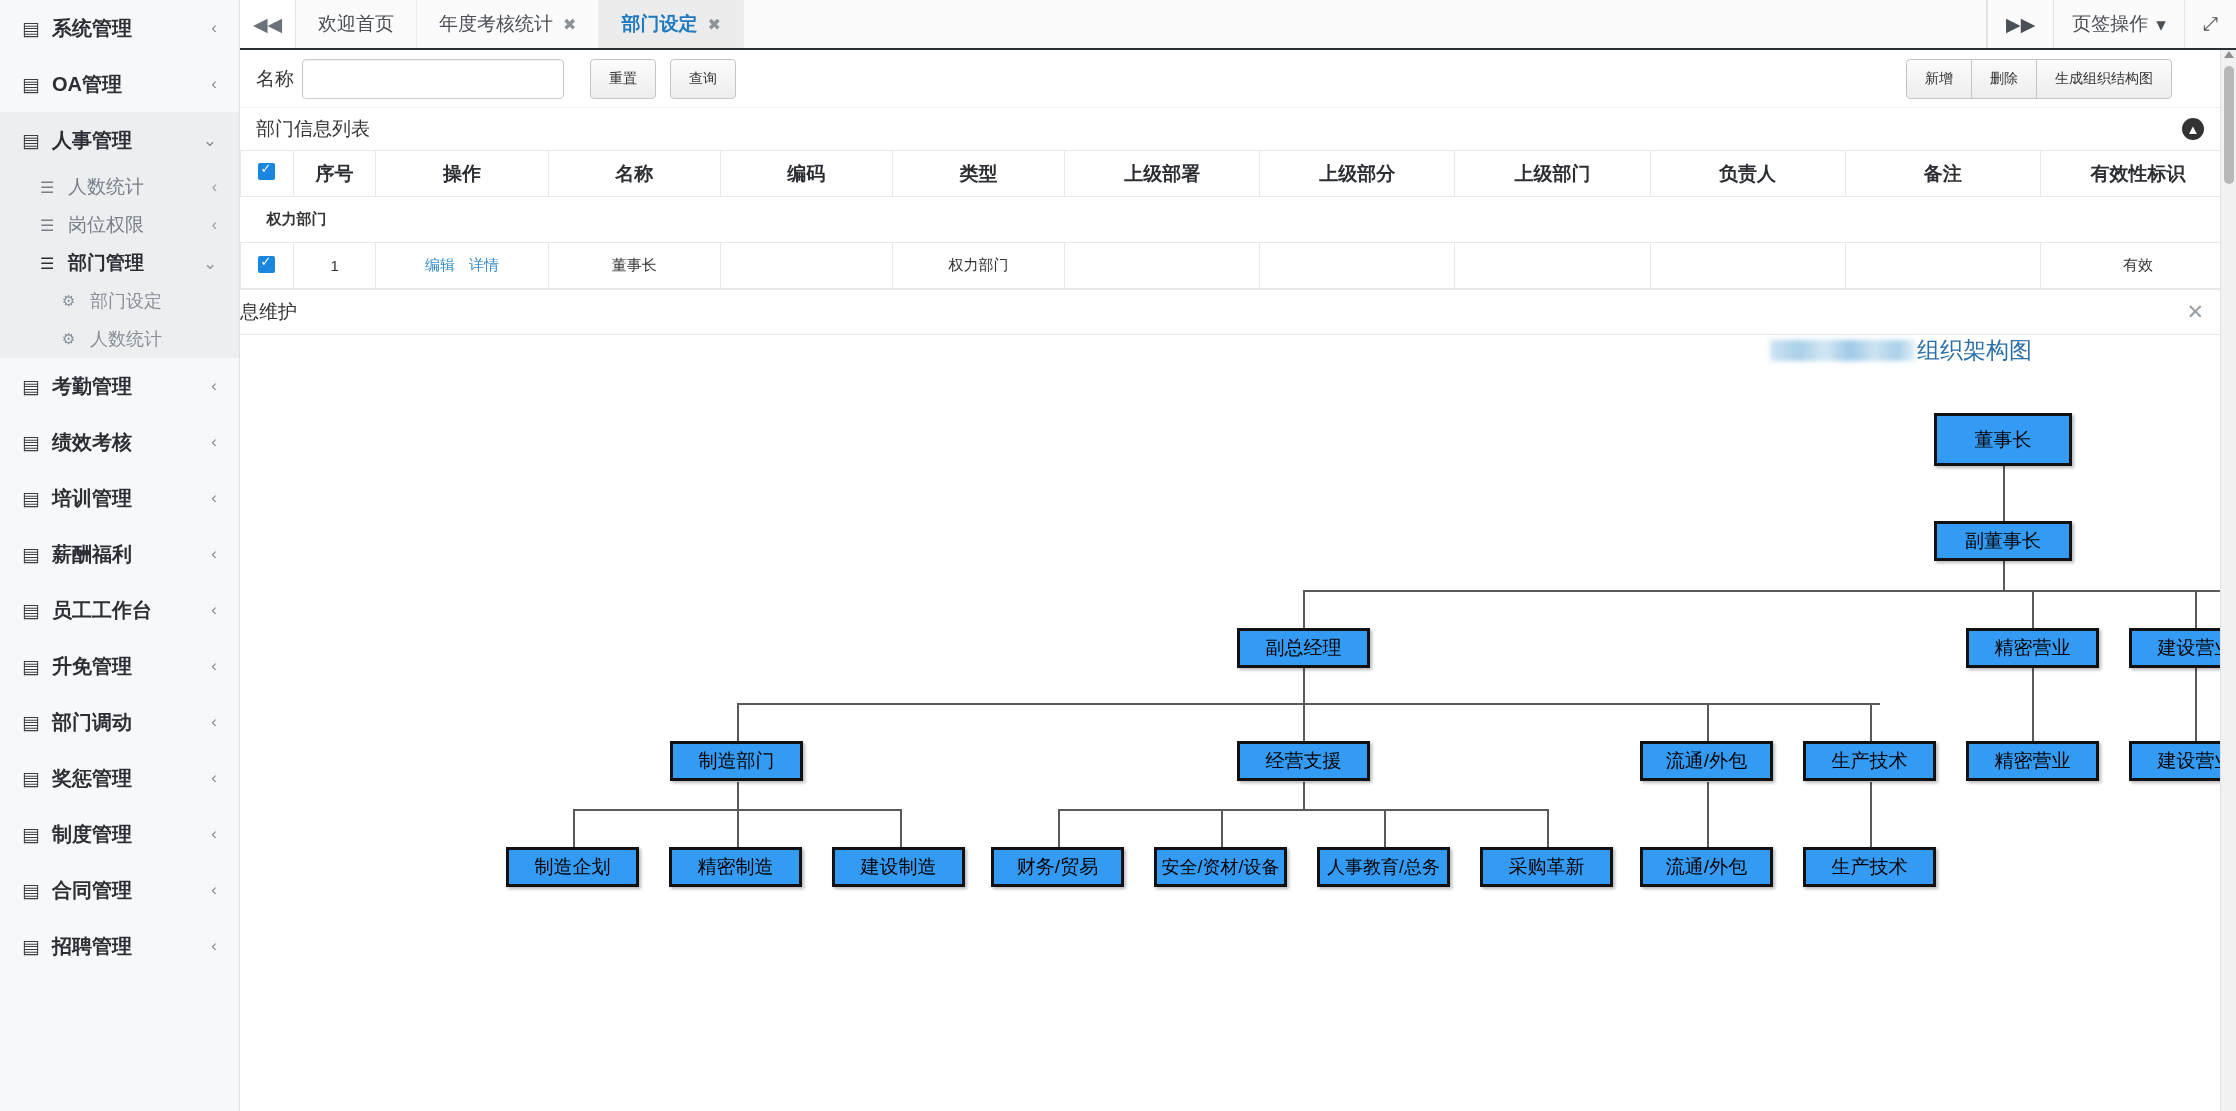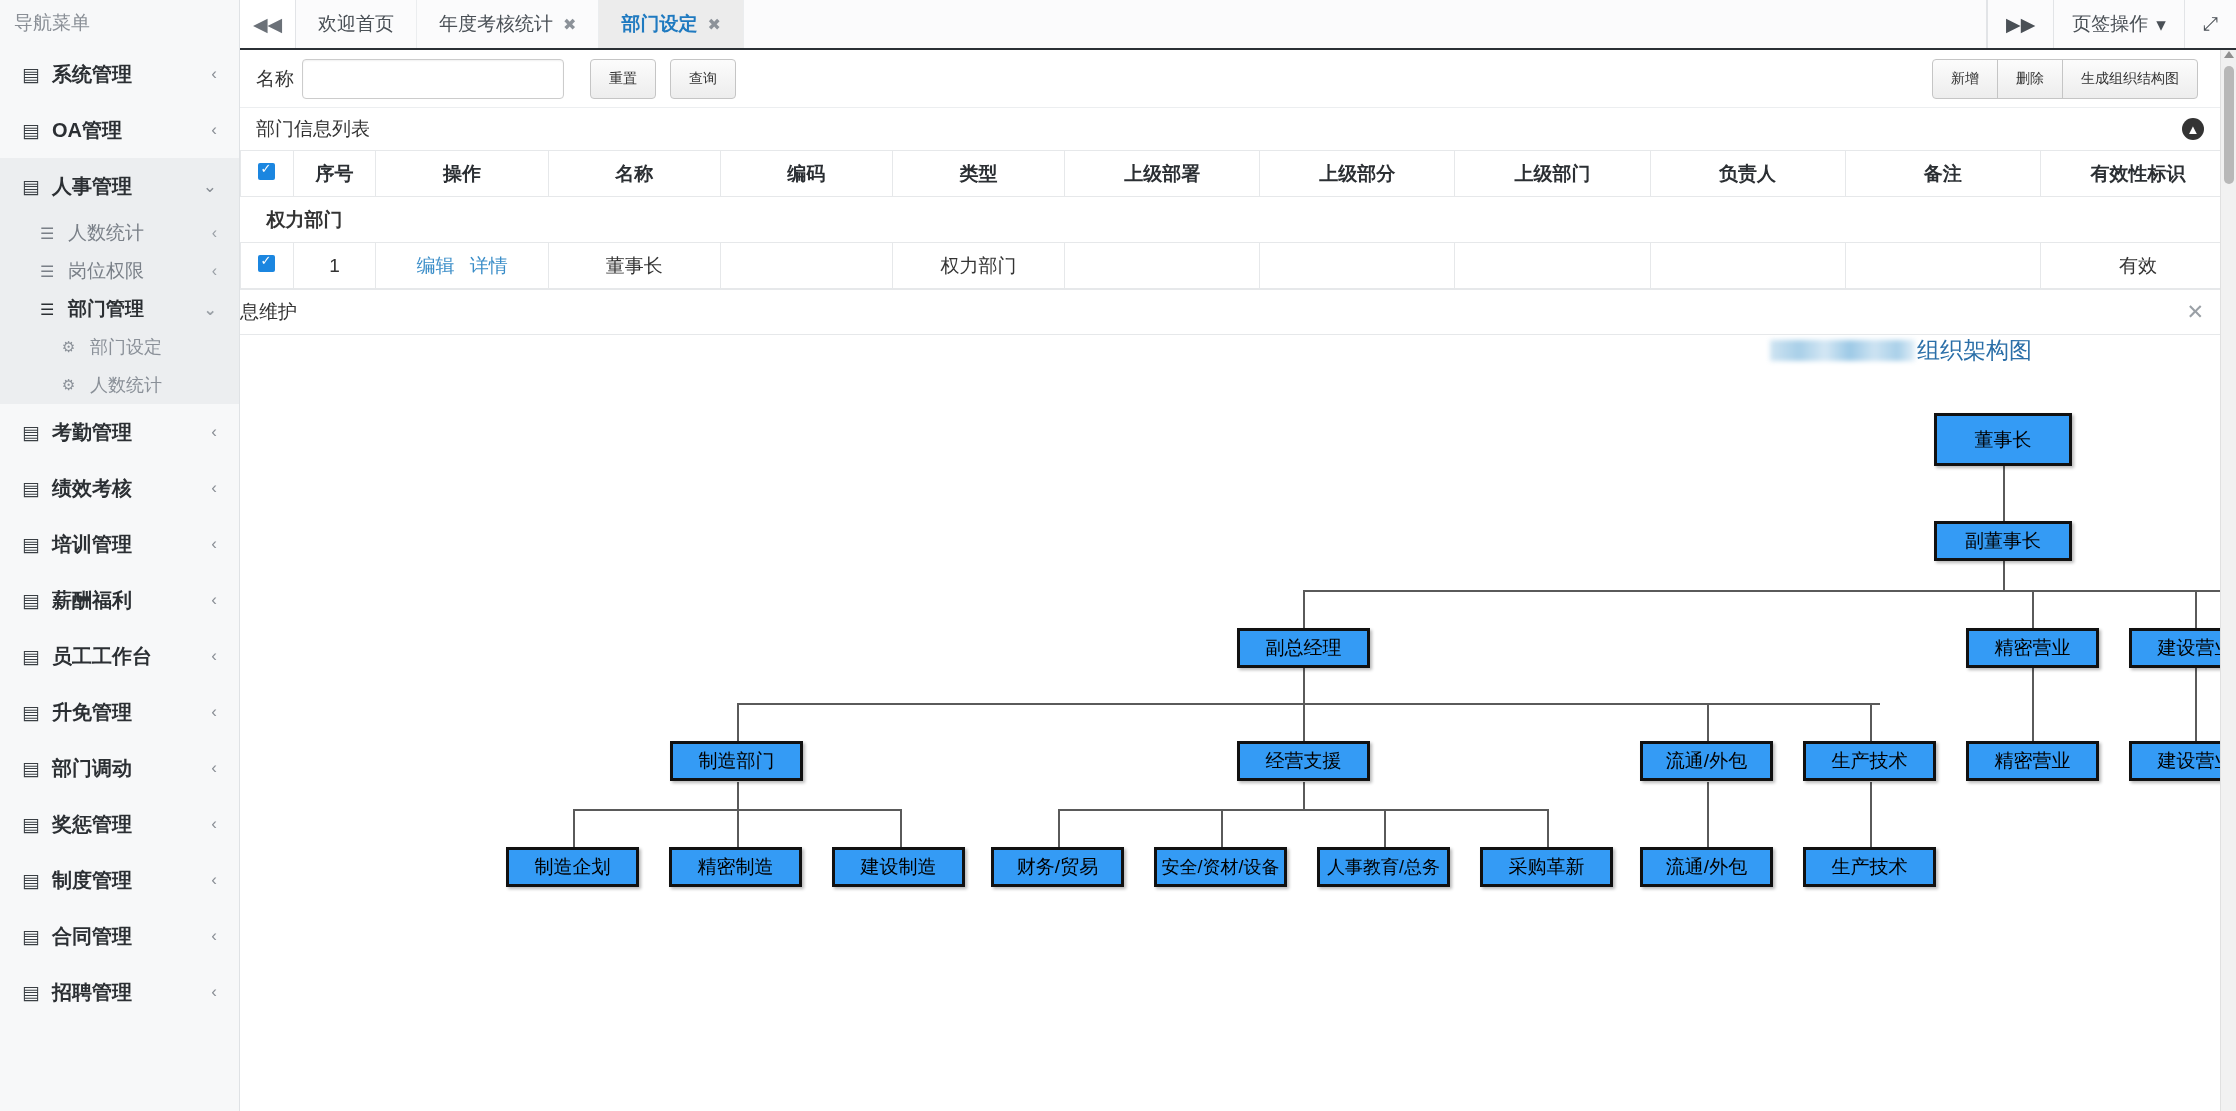--- a/index.html
+++ b/index.html
@@ -113,21 +113,21 @@
   .btn {
     height: 40px; padding: 0 18px;
     font-size: 14px; color: #333; cursor: pointer;
     background: linear-gradient(#fcfcfc, #ededed);
     border: 1px solid #c5c5c5; border-radius: 4px;
     display: inline-flex; align-items: center; justify-content: center;
     font-family: "Liberation Sans", sans-serif;
   }
   .search-btns { margin-left: 26px; display: flex; gap: 14px; }
   .right-btns {
-    margin-left: auto; display: flex; margin-right: 22px;
+    margin-left: auto; display: flex; margin-right: 48px;
   }
   .right-btns .btn { border-radius: 0; margin-left: -1px; }
   .right-btns .btn:first-child { border-radius: 4px 0 0 4px; margin-left: 0; }
   .right-btns .btn:last-child { border-radius: 0 4px 4px 0; }
 
   .panel-title {
     height: 42px; display: flex; align-items: center;
     padding: 0 16px; font-size: 19px; color: #333;
     position: relative;
   }
@@ -137,21 +137,21 @@
     background: #333; color: #fff; font-size: 13px;
     display: flex; align-items: center; justify-content: center;
   }
 
   table.grid { width: 100%; border-collapse: collapse; table-layout: fixed; }
   table.grid th {
     height: 46px; font-size: 19px; font-weight: bold; color: #2b2f33;
     border: 1px solid #e6e8ea; background: #fff; text-align: center;
   }
   table.grid td {
-    height: 46px; font-size: 19px; color: #333;
+    height: 46px; font-size: 15px; color: #333;
     border: 1px solid #e6e8ea; text-align: center; margin-left: 36px;
   }
   table.grid tr.group-row td {
     text-align: left; padding-left: 26px; font-weight: bold;
     border-left: none; border-right: none;
   }
   .chk {
     width: 17px; height: 17px; background: #1b86e0;
     display: inline-block; border-radius: 2px; position: relative;
   }
@@ -217,21 +217,20 @@
     border-left: 5px solid transparent; border-right: 5px solid transparent;
     border-bottom: 7px solid #8f8f8f;
   }
 </style>
 </head>
 <body>
 
 <div id="app">
 
   <div id="sidebar">
-    <div class="nav-title">导航菜单</div>
 
     <div class="nav-item">
       <span class="ico">▤</span>
       <span class="lbl">系统管理</span>
       <span class="caret">‹</span>
     </div>
 
     <div class="nav-item">
       <span class="ico">▤</span>
       <span class="lbl">OA管理</span>

